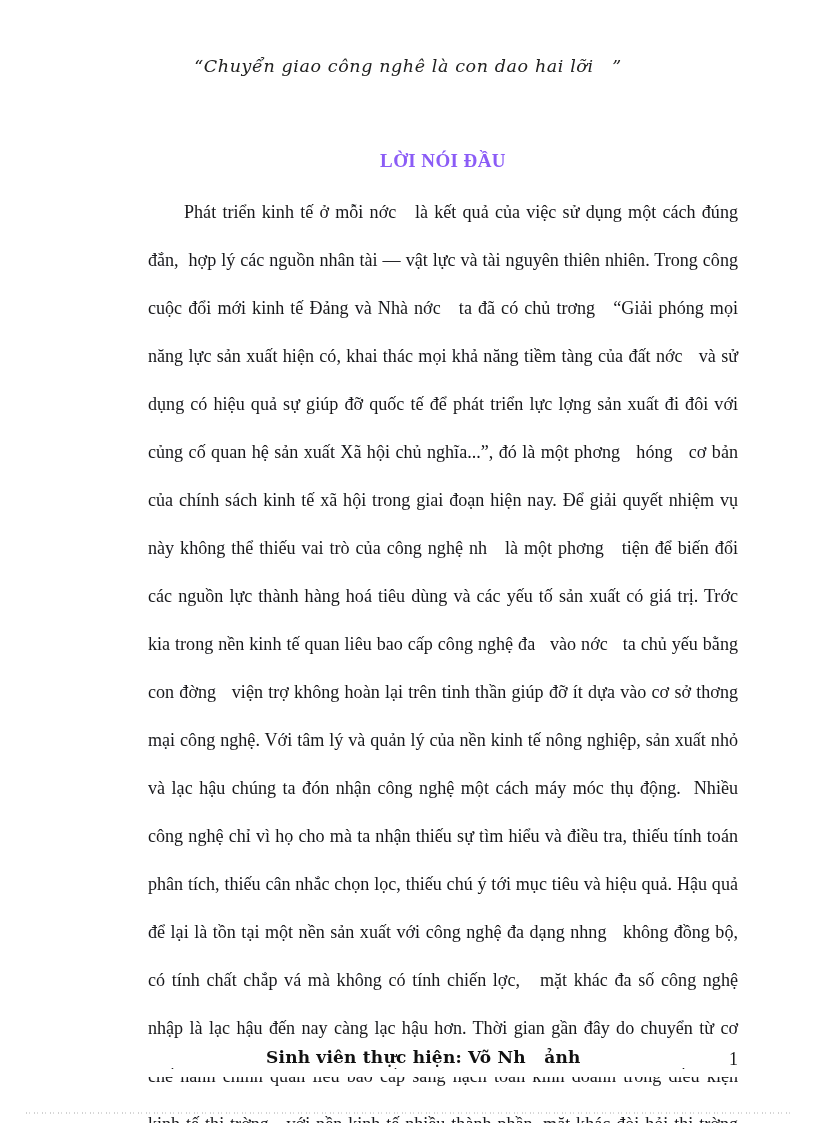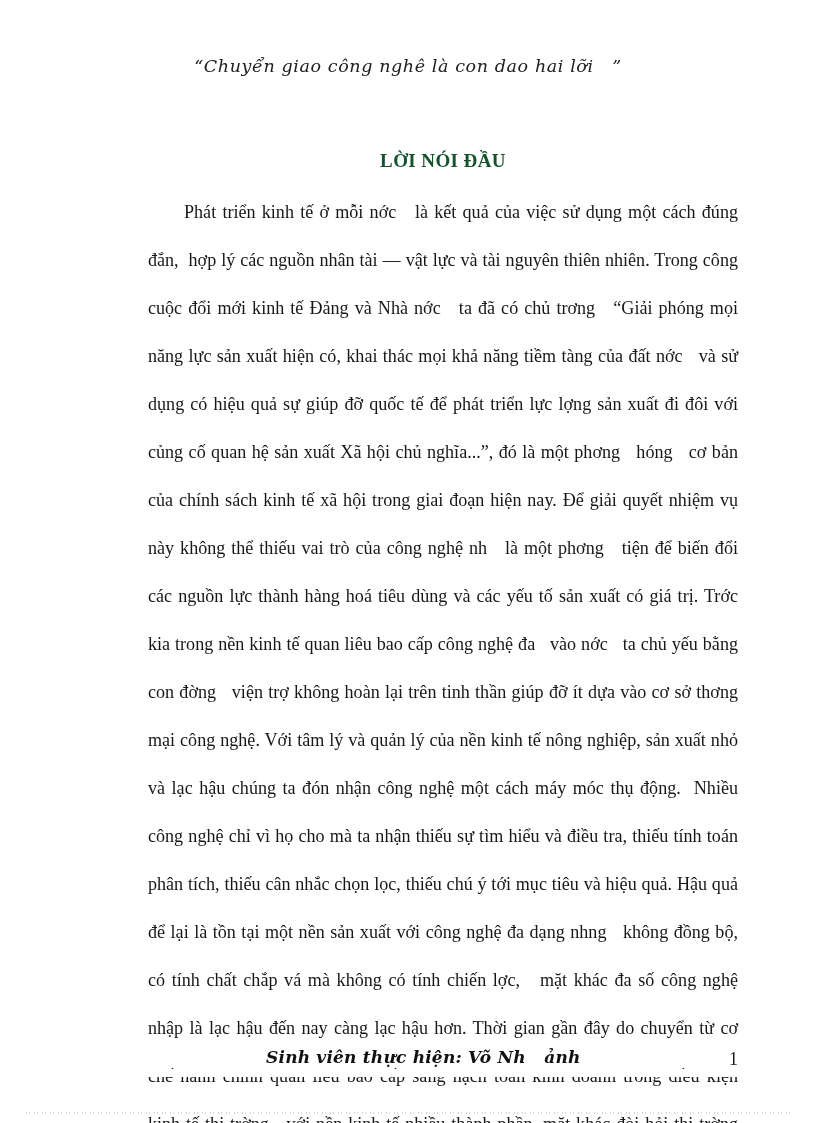--- a/index.html
+++ b/index.html
@@ -40,21 +40,21 @@
     top: 150px;
     width: 590px;
   }
 
   .doc-title {
     text-align: center;
     font-weight: bold;
     font-size: 19px;
     letter-spacing: 0.4px;
     margin: 0 0 16px 0;
-    color: #14532d;
+    color: #8b5cf6;
   }
 
   p.body-para {
     margin: 0;
     font-size: 18.1px;
     line-height: 48px;
     text-align: justify;
     text-justify: inter-word;
     text-indent: 36px;
     color: #17171a;
@@ -71,21 +71,20 @@
     left: 148px;
     right: 78px;
     top: 1047px;
     height: 34px;
   }
   .footer-author {
     position: absolute;
     left: 118px;
     top: 0;
     font-family: "DejaVu Serif", "Liberation Serif", serif;
-    font-style: italic;
     font-weight: bold;
     font-size: 17px;
     letter-spacing: 0.2px;
     color: #111111;
     white-space: pre;
   }
   .footer-pageno {
     position: absolute;
     right: 0;
     top: 2px;

